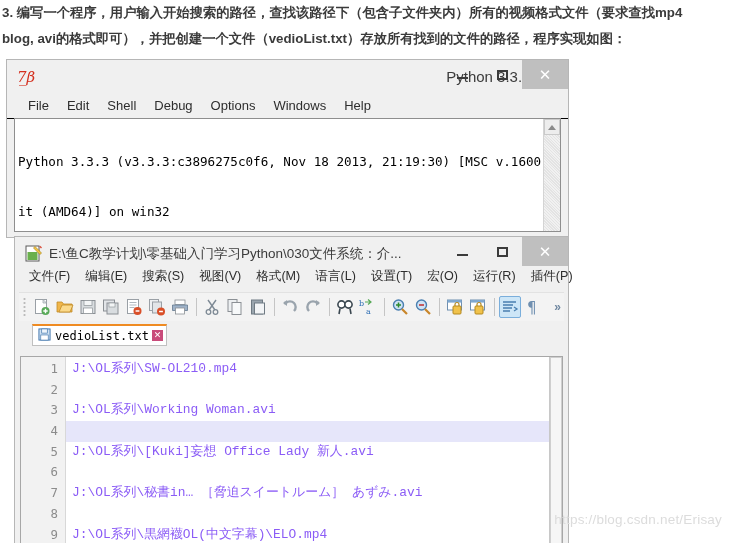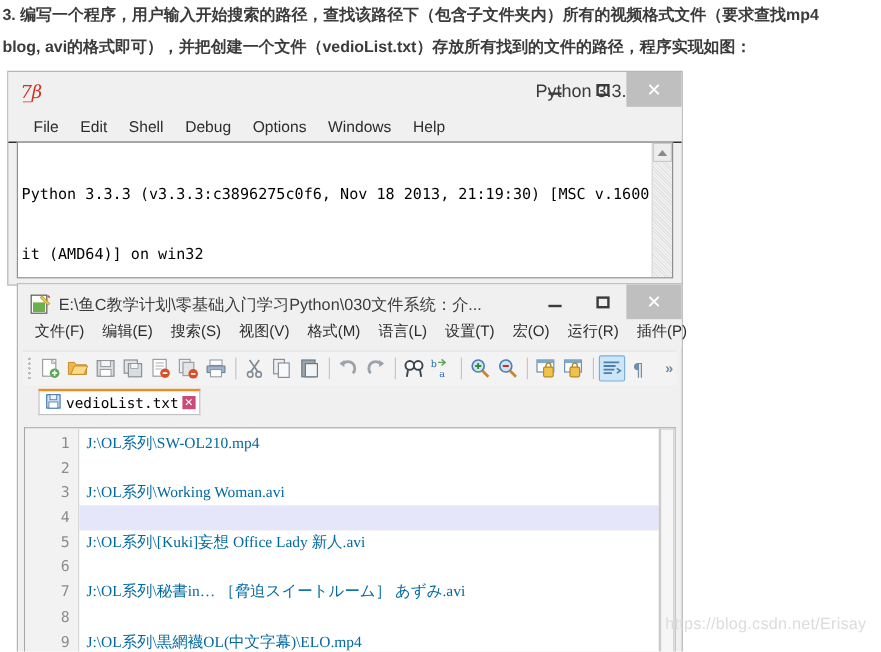--- a/index.html
+++ b/index.html
@@ -311,23 +311,23 @@
   .codearea {
     flex: 1 1 auto;
     position: relative;
     padding-top: 2px;
     overflow: hidden;
   }
   .codeline {
     height: 20.7px;
     line-height: 20.7px;
     padding-left: 6px;
-    font-family: Liberation Serif, serif;
+    font-family: Liberation Mono, monospace;
     font-size: 12.9px;
-    color: #0369a1;
+    color: #8b5cf6;
     white-space: pre;
   }
   .codeline.hl { background: #e6e6fa; }
   .np-vscroll {
     position: absolute;
     right: 6px;
     top: 120px;
     bottom: 1px;
     width: 12px;
     background: #f0f0f0;

